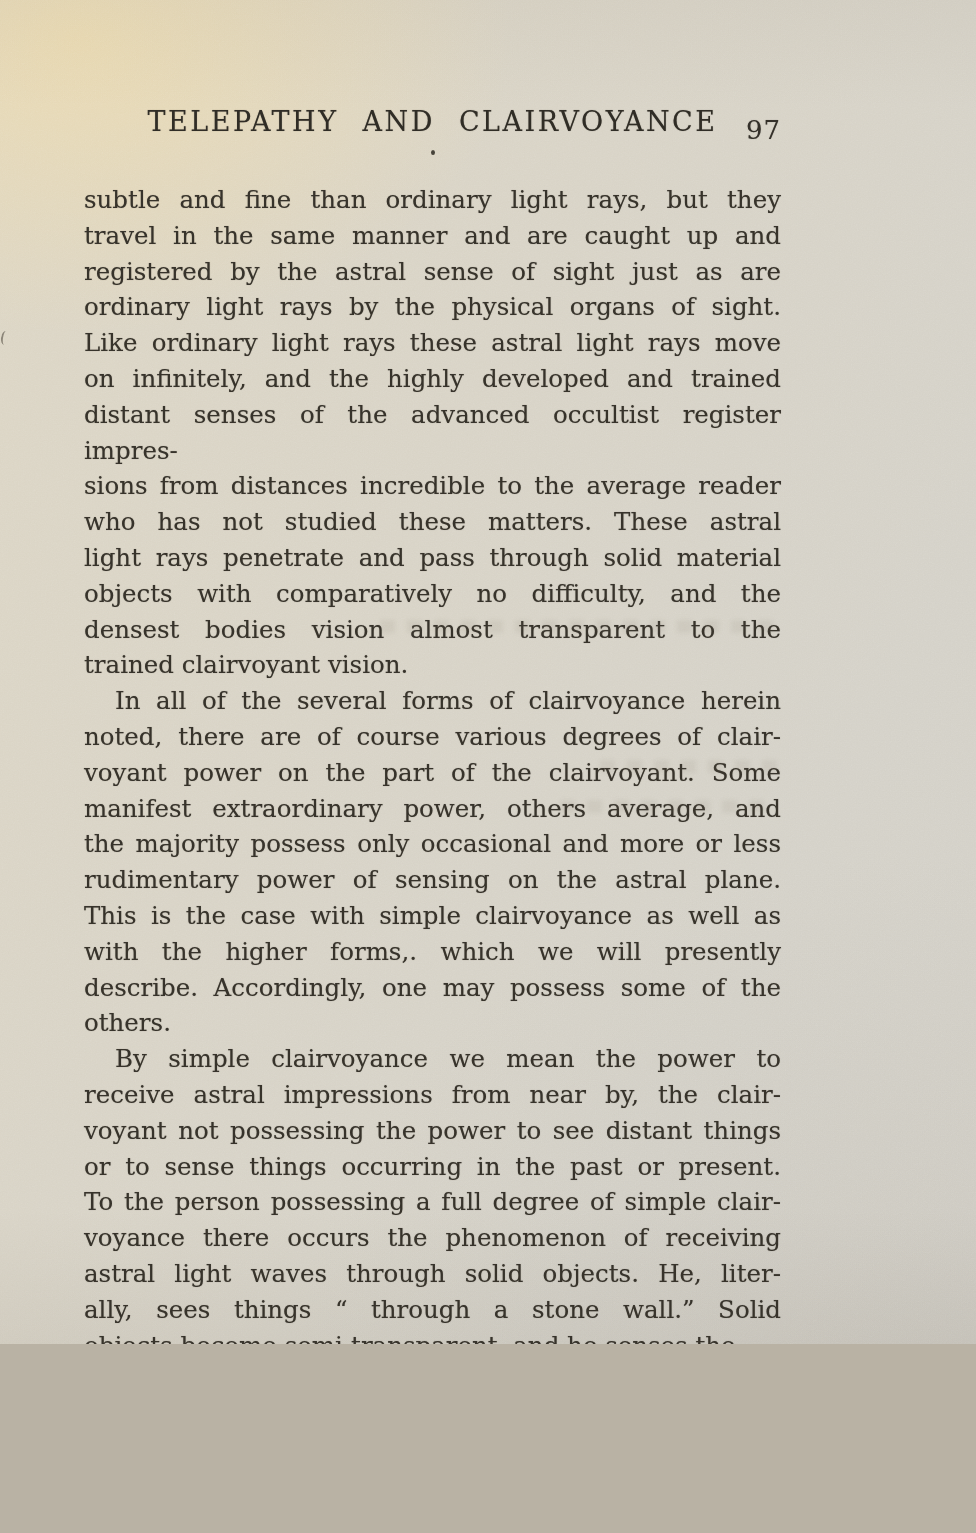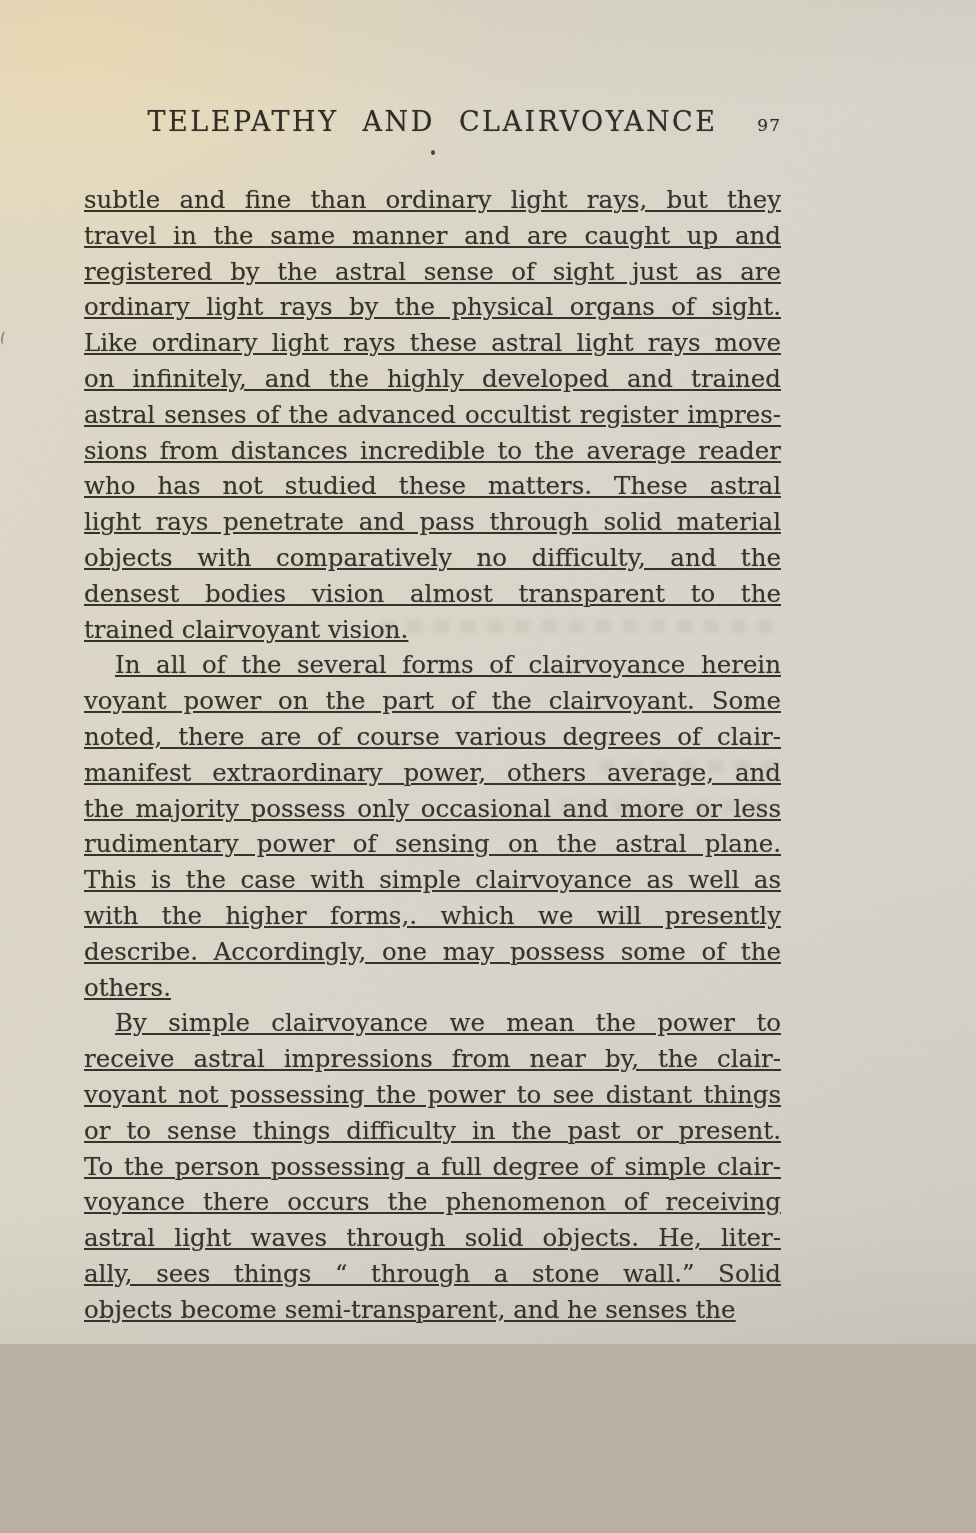--- a/index.html
+++ b/index.html
@@ -16,30 +16,30 @@
   }
   .grain{position:absolute;inset:0;width:100%;height:100%;opacity:.38;mix-blend-mode:soft-light;pointer-events:none;}
   .vignette{position:absolute;inset:0;pointer-events:none;
     background:linear-gradient(180deg,rgba(120,110,92,0.05) 0%,rgba(0,0,0,0) 8%,rgba(0,0,0,0) 90%,rgba(110,102,88,0.08) 100%);}
   .running-head{position:absolute;left:84px;top:106px;width:697px;height:50px;color:var(--ink,#37332b);}
   .head-title{
     text-align:center;font-size:27px;letter-spacing:2.5px;word-spacing:13px;
     color:#302d26;text-shadow:0 0 1px rgba(48,45,38,0.45);
   }
   .head-page-num{
-    position:absolute;right:0px;top:9px;font-size:17px;letter-spacing:1px;
+    position:absolute;right:0px;top:9px;font-size:26px;letter-spacing:1px;
     color:#34302a;text-shadow:0 0 1px rgba(48,45,38,0.4);
   }
   .ink-dot{position:absolute;left:347px;top:44px;width:4px;height:5px;border-radius:50%;background:rgba(45,41,33,0.85);}
   .text-block{
     position:absolute;left:84px;top:182px;width:697px;
     font-size:24.5px;line-height:35.8px;color:var(--ink,#37332b);
     text-shadow:0 0 1px rgba(52,47,38,0.4);
   }
-  .line{text-align:justify;text-align-last:justify;white-space:normal;text-decoration:underline;}
+  .line{text-align:justify;text-align-last:justify;white-space:normal;}
   .line.end{text-align-last:left;}
   .line.indent{text-indent:31px;}
   .signature{
     position:absolute;left:737px;top:1377px;
     font-size:25px;font-weight:700;color:#332f28;letter-spacing:1px;
     text-shadow:0 0 1px rgba(50,46,38,0.5);
   }
   .smudge{position:absolute;height:13px;opacity:.55;filter:blur(2.2px);pointer-events:none;
     background:repeating-linear-gradient(90deg,rgba(122,115,98,0.18) 0 15px,rgba(122,115,98,0) 15px 27px);}
   .smudge.s1{left:380px;top:620px;width:400px;}
@@ -71,47 +71,47 @@
 
   <main class="text-block">
 
     <div>
       <div class="line">subtle and fine than ordinary light rays, but they</div>
       <div class="line">travel in the same manner and are caught up and</div>
       <div class="line">registered by the astral sense of sight just as are</div>
       <div class="line">ordinary light rays by the physical organs of sight.</div>
       <div class="line">Like ordinary light rays these astral light rays move</div>
       <div class="line">on infinitely, and the highly developed and trained</div>
-      <div class="line">astral senses of the advanced occultist register impres-</div>
+      <div class="line">distant senses of the advanced occultist register impres-</div>
       <div class="line">sions from distances incredible to the average reader</div>
       <div class="line">who has not studied these matters.  These astral</div>
       <div class="line">light rays penetrate and pass through solid material</div>
       <div class="line">objects with comparatively no difficulty, and the</div>
       <div class="line">densest bodies vision almost transparent to the</div>
       <div class="line end">trained clairvoyant vision.</div>
     </div>
 
     <div>
       <div class="line indent">In all of the several forms of clairvoyance herein</div>
+      <div class="line">noted, there are of course various degrees of clair-</div>
       <div class="line">voyant power on the part of the clairvoyant.  Some</div>
-      <div class="line">noted, there are of course various degrees of clair-</div>
       <div class="line">manifest extraordinary power, others average, and</div>
       <div class="line">the majority possess only occasional and more or less</div>
       <div class="line">rudimentary power of sensing on the astral plane.</div>
       <div class="line">This is the case with simple clairvoyance as well as</div>
       <div class="line">with the higher forms,. which we will presently</div>
       <div class="line">describe.  Accordingly, one may possess some of the</div>
       <div class="line end">others.</div>
     </div>
 
     <div>
       <div class="line indent">By simple clairvoyance we mean the power to</div>
       <div class="line">receive astral impressions from near by, the clair-</div>
       <div class="line">voyant not possessing the power to see distant things</div>
-      <div class="line">or to sense things difficulty in the past or present.</div>
+      <div class="line">or to sense things occurring in the past or present.</div>
       <div class="line">To the person possessing a full degree of simple clair-</div>
       <div class="line">voyance there occurs the phenomenon of receiving</div>
       <div class="line">astral light waves through solid objects.  He, liter-</div>
       <div class="line">ally, sees things “ through a stone wall.”  Solid</div>
       <div class="line end">objects become semi-transparent, and he senses the</div>
     </div>
 
   </main>
 
   <div class="smudge s1"></div>

